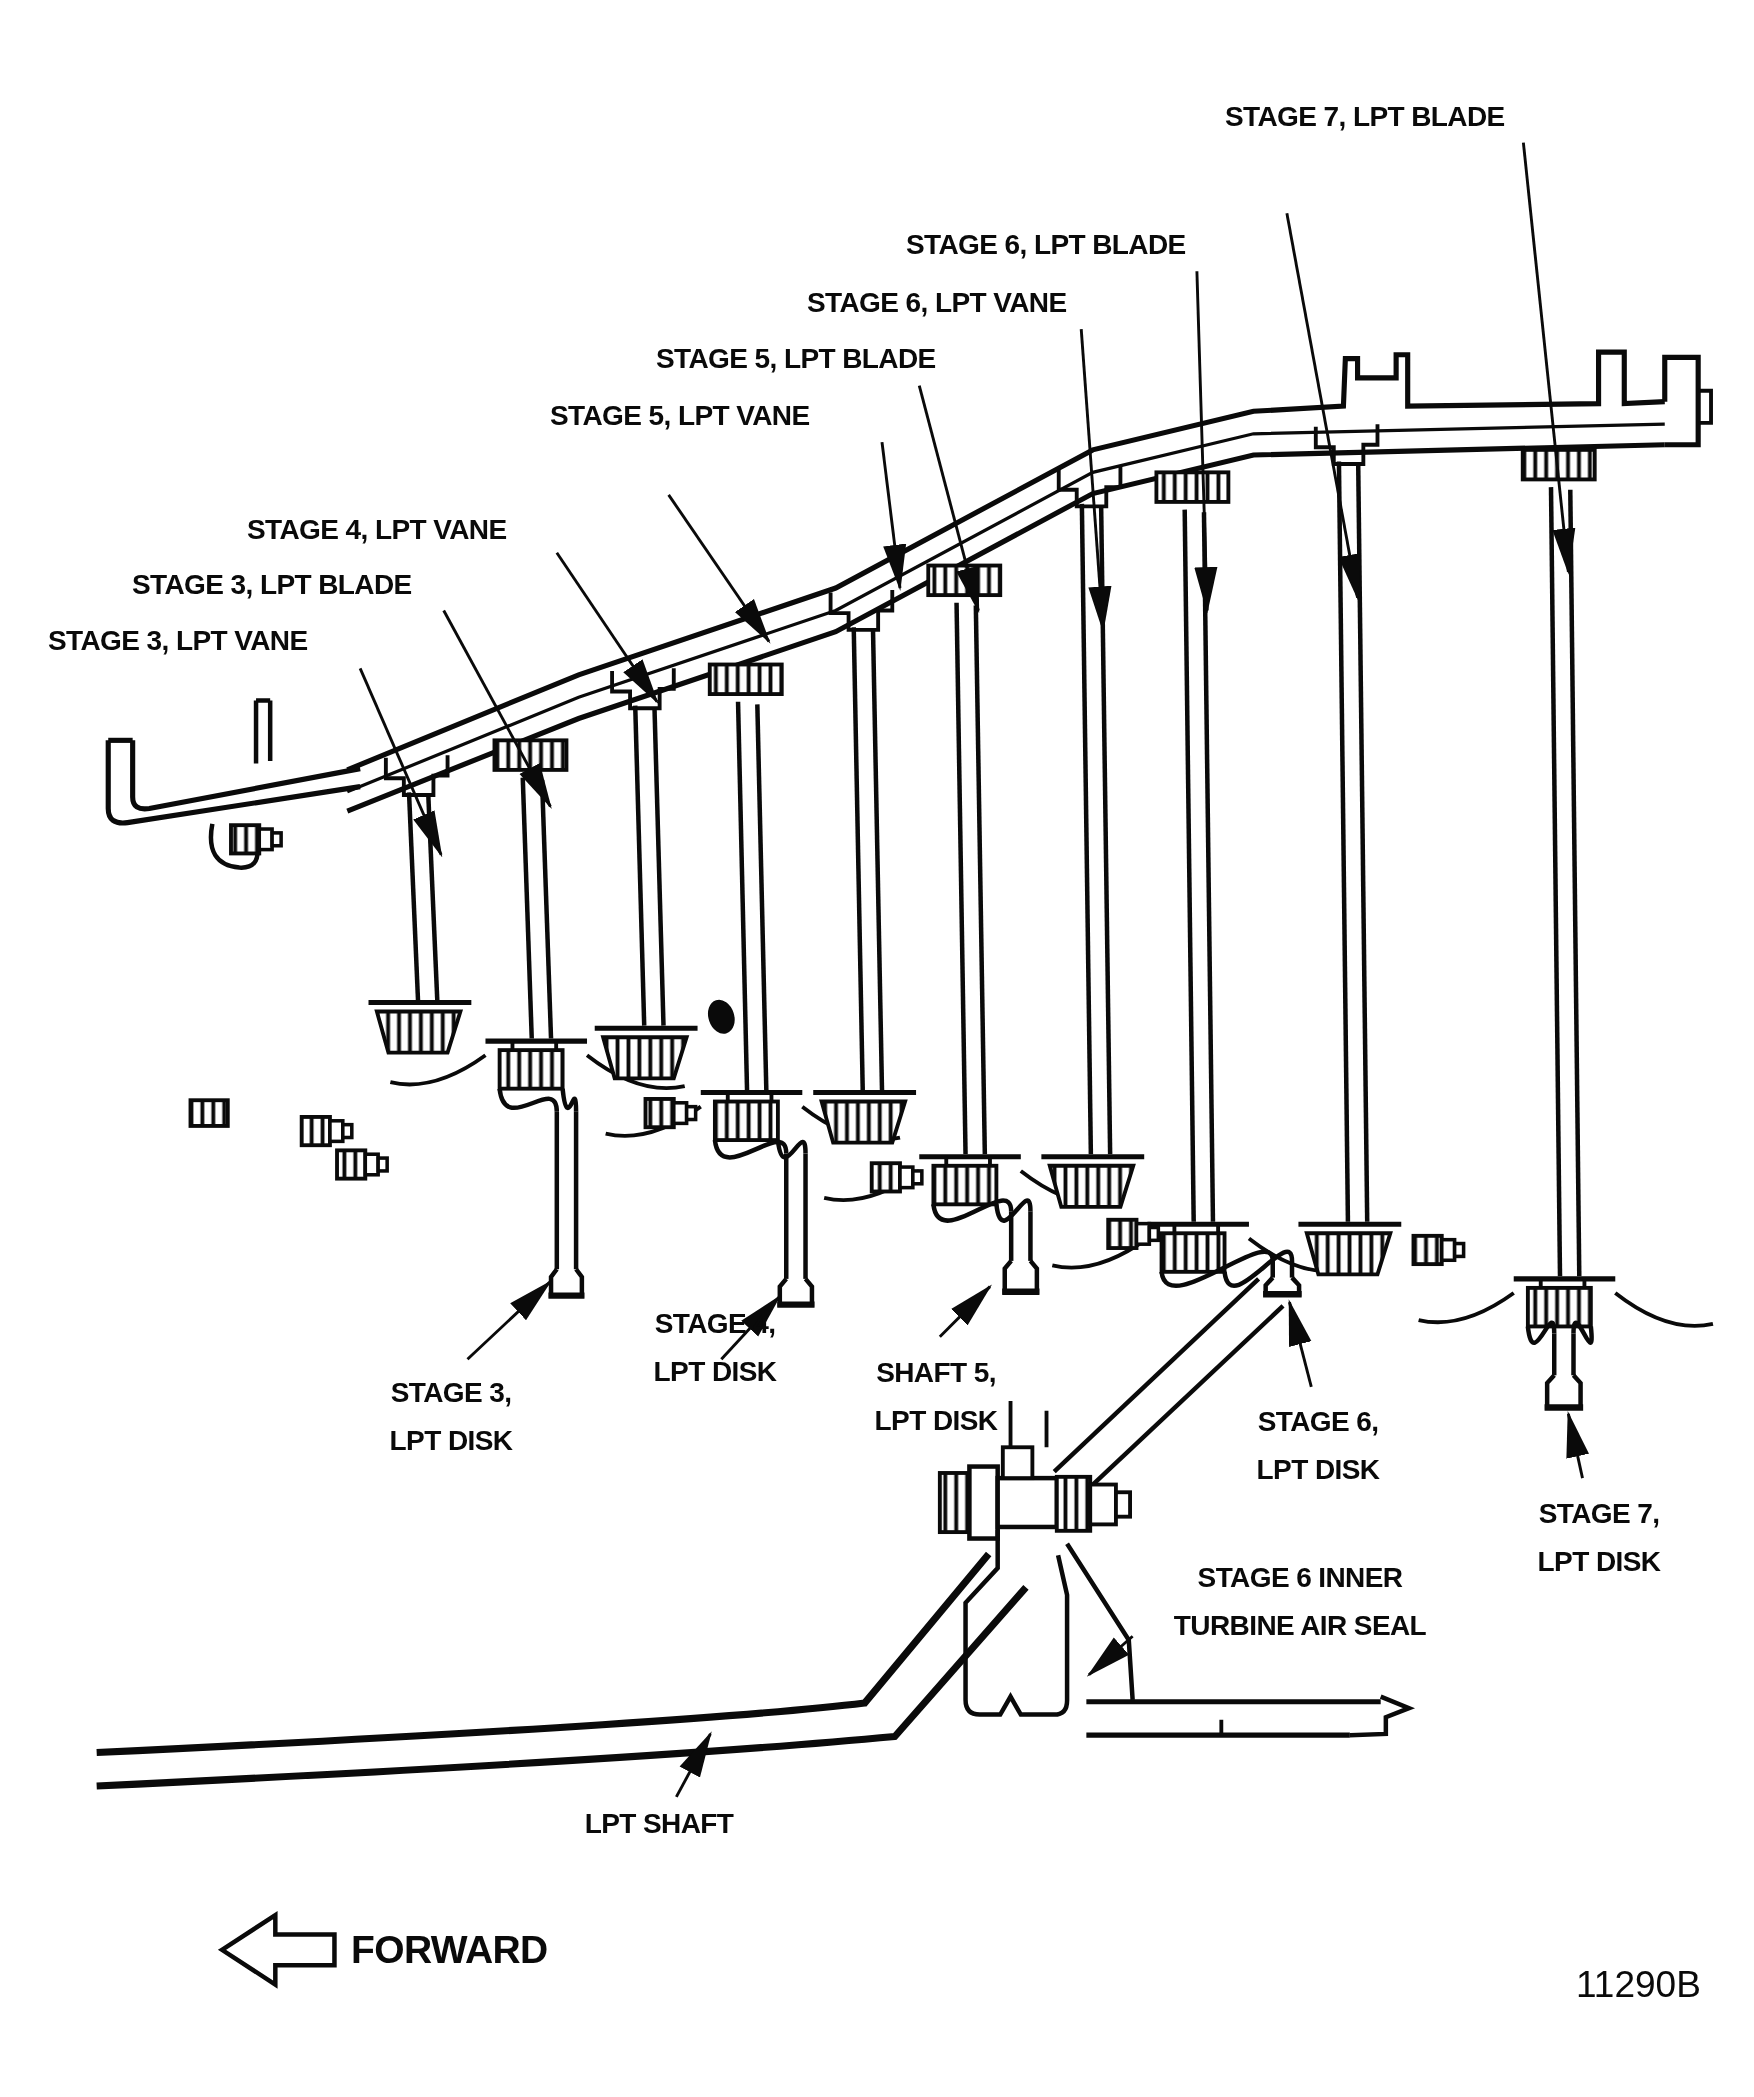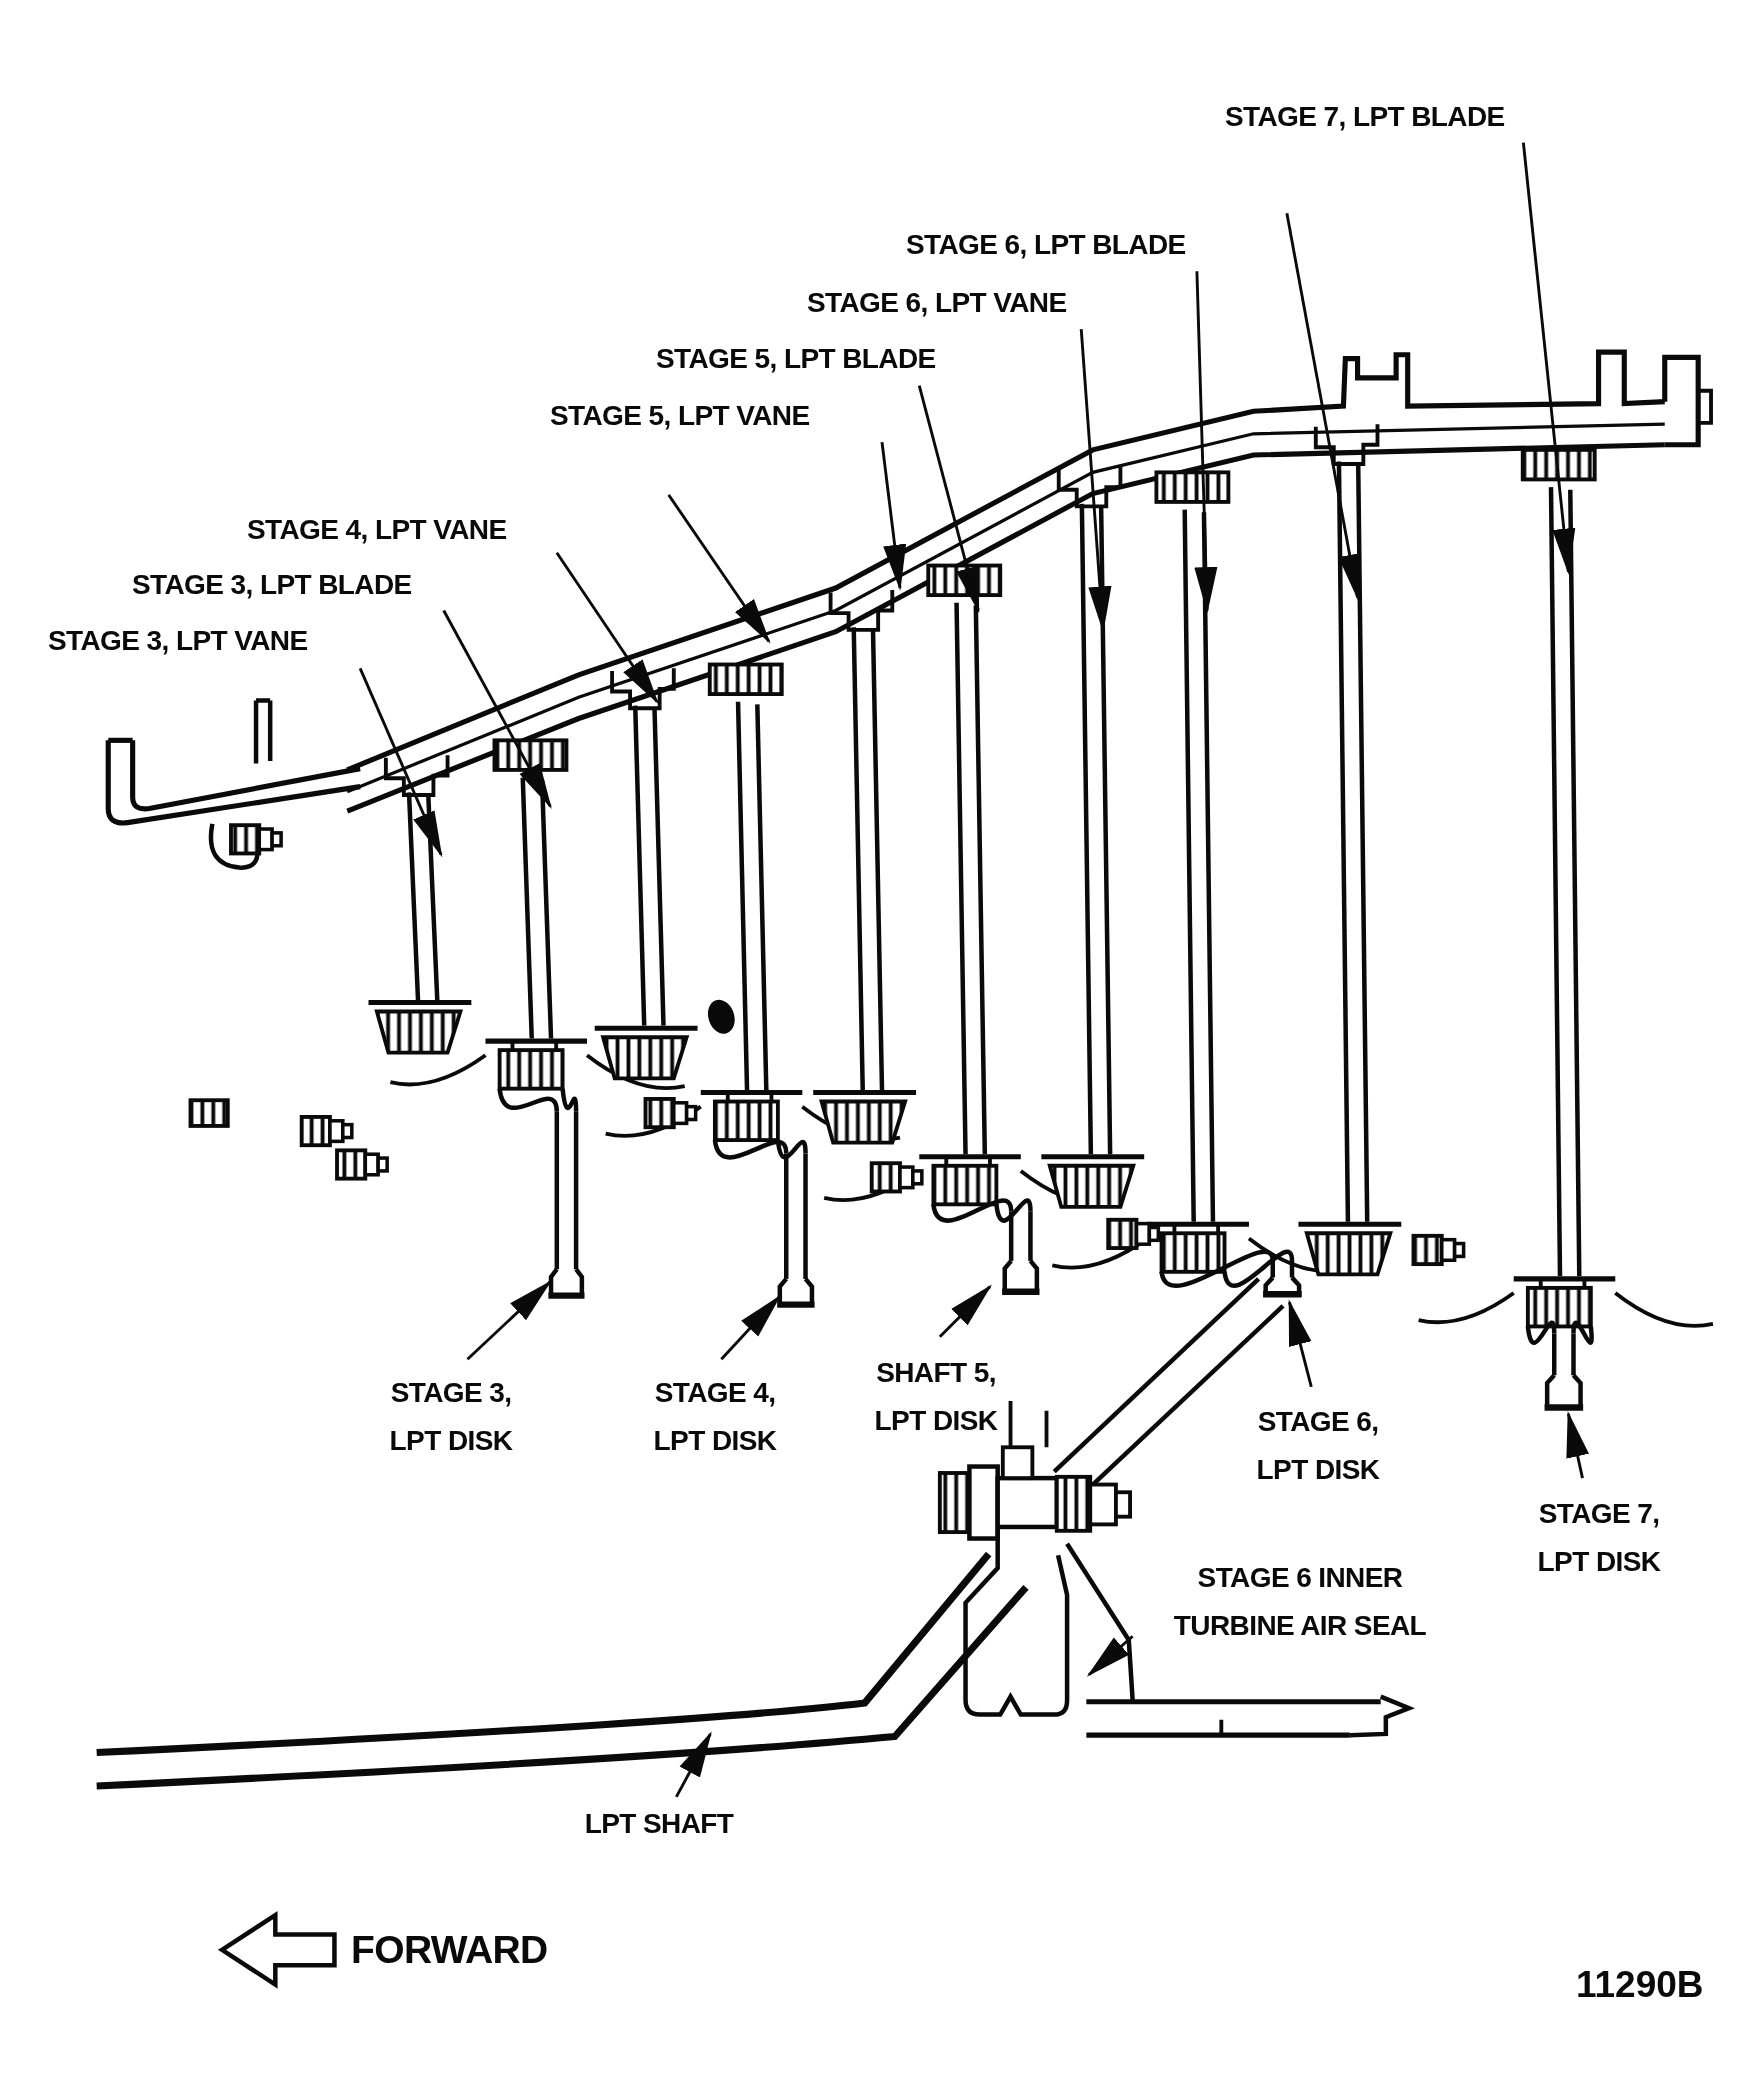--- a/index.html
+++ b/index.html
@@ -8,21 +8,21 @@
     font-family:"Liberation Sans", sans-serif;color:#0a0a0a;overflow:hidden;
   }
   #stage-root{position:absolute;inset:0;}
   svg#draw{position:absolute;left:0;top:0;}
   .lbl{
     position:absolute;white-space:nowrap;
     font-size:28px;font-weight:700;letter-spacing:-0.6px;line-height:45px;
     color:#0a0a0a;z-index:5;
   }
   .lbl.center{transform:translateX(-50%);text-align:center;line-height:48px;}
-  .fig-num{position:absolute;font-size:37px;font-weight:700;letter-spacing:0;z-index:5;}
+  .fig-num{position:absolute;font-size:37px;font-weight:400;letter-spacing:0;z-index:5;}
   .fwd-text{position:absolute;font-size:39px;font-weight:700;letter-spacing:-0.6px;z-index:5;text-align:right;}
 </style>
 </head>
 <body>
 
 <div id="stage-root">
 
   <svg id="draw" width="1755" height="2097" viewBox="0 0 2730 3263">
     <defs>
       <pattern id="hatch" patternUnits="userSpaceOnUse" width="17" height="17">
@@ -241,21 +241,21 @@
   <div class="lbl" style="left:550px;top:393px">STAGE 5, LPT VANE</div>
   <div class="lbl" style="left:656px;top:336px">STAGE 5, LPT BLADE</div>
   <div class="lbl" style="left:807px;top:280px">STAGE 6, LPT VANE</div>
   <div class="lbl" style="left:906px;top:222px">STAGE 6, LPT BLADE</div>
   <div class="lbl" style="left:1225px;top:94px">STAGE 7, LPT BLADE</div>
 
   <div class="lbl center" style="left:451px;top:1369px">
     <div>STAGE 3,</div>
     <div>LPT DISK</div>
   </div>
-  <div class="lbl center" style="left:715px;top:1369px">
+  <div class="lbl center" style="left:715px;top:1300px">
     <div>STAGE 4,</div>
     <div>LPT DISK</div>
   </div>
   <div class="lbl center" style="left:936px;top:1349px">
     <div>SHAFT 5,</div>
     <div>LPT DISK</div>
   </div>
   <div class="lbl center" style="left:1318px;top:1398px">
     <div>STAGE 6,</div>
     <div>LPT DISK</div>

